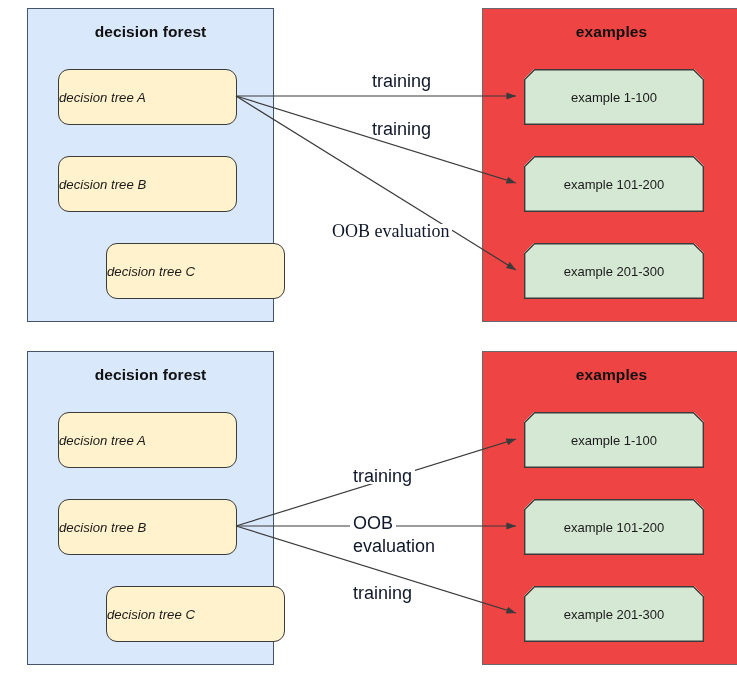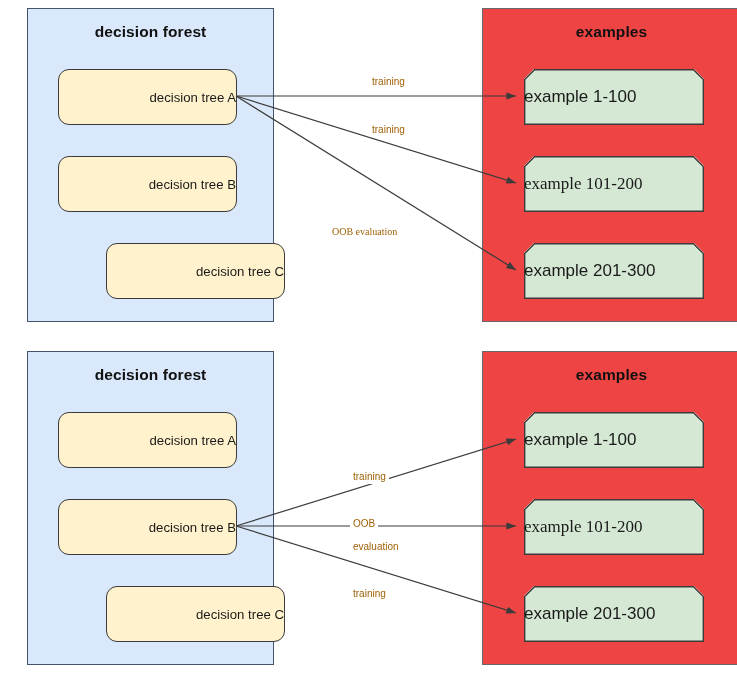--- a/index.html
+++ b/index.html
@@ -18,46 +18,46 @@
     font-size:15.5px;font-weight:bold;letter-spacing:.1px;color:#111;
   }
   .examples-panel{
     position:absolute;left:466px;top:8px;width:259px;height:314px;
     background:#ef4444;border:1.4px solid #666a6e;box-sizing:border-box;
   }
 
   .tree-box{
     position:absolute;left:30px;width:179px;height:56px;
     background:#fff2cc;border:1.3px solid #3b3b3b;border-radius:11px;
-    box-sizing:border-box;display:flex;align-items:center;justify-content:flex-end;
-    font-size:13.2px;color:#1a1a1a;
+    box-sizing:border-box;display:flex;align-items:center;justify-content:flex-start;
+    font-size:13.2px;color:#1a1a1a;font-style:italic;
   }
   .tree-1{top:60px;}
   .tree-2{top:147px;}
   .tree-3{top:234px;margin-left:48px;}
 
   .ex-box{
     position:absolute;left:41px;width:180px;height:56px;
     background:#d5e8d4;
-    box-sizing:border-box;display:flex;align-items:center;
-    font-size:17px;color:#1a1a1a;
+    box-sizing:border-box;display:flex;align-items:center;justify-content:center;
+    font-size:13px;color:#1a1a1a;
     clip-path:polygon(10px 0, calc(100% - 10px) 0, 100% 10px, 100% 100%, 0 100%, 0 10px);
   }
   .ex-box .ex-outline{
     position:absolute;left:0;top:0;width:100%;height:100%;pointer-events:none;
   }
   .ex-1{top:60px;}
-  .ex-2{top:147px;font-family:Liberation Serif, serif;}
+  .ex-2{top:147px;}
   .ex-3{top:234px;}
   .ex-label{position:relative;z-index:2;}
 
   .edge-layer{position:absolute;left:0;top:0;width:737px;height:343px;}
 
   .edge-label{
-    position:absolute;font-size:10px;color:#a16207;white-space:nowrap;
+    position:absolute;font-size:18px;color:#0f172a;white-space:nowrap;
     background:#ffffff;padding:0 3px;line-height:15px;
   }
 </style>
 </head>
 <body>
 
 <div class="stage">
 
   <div class="diagram" id="diagram-top">
 

